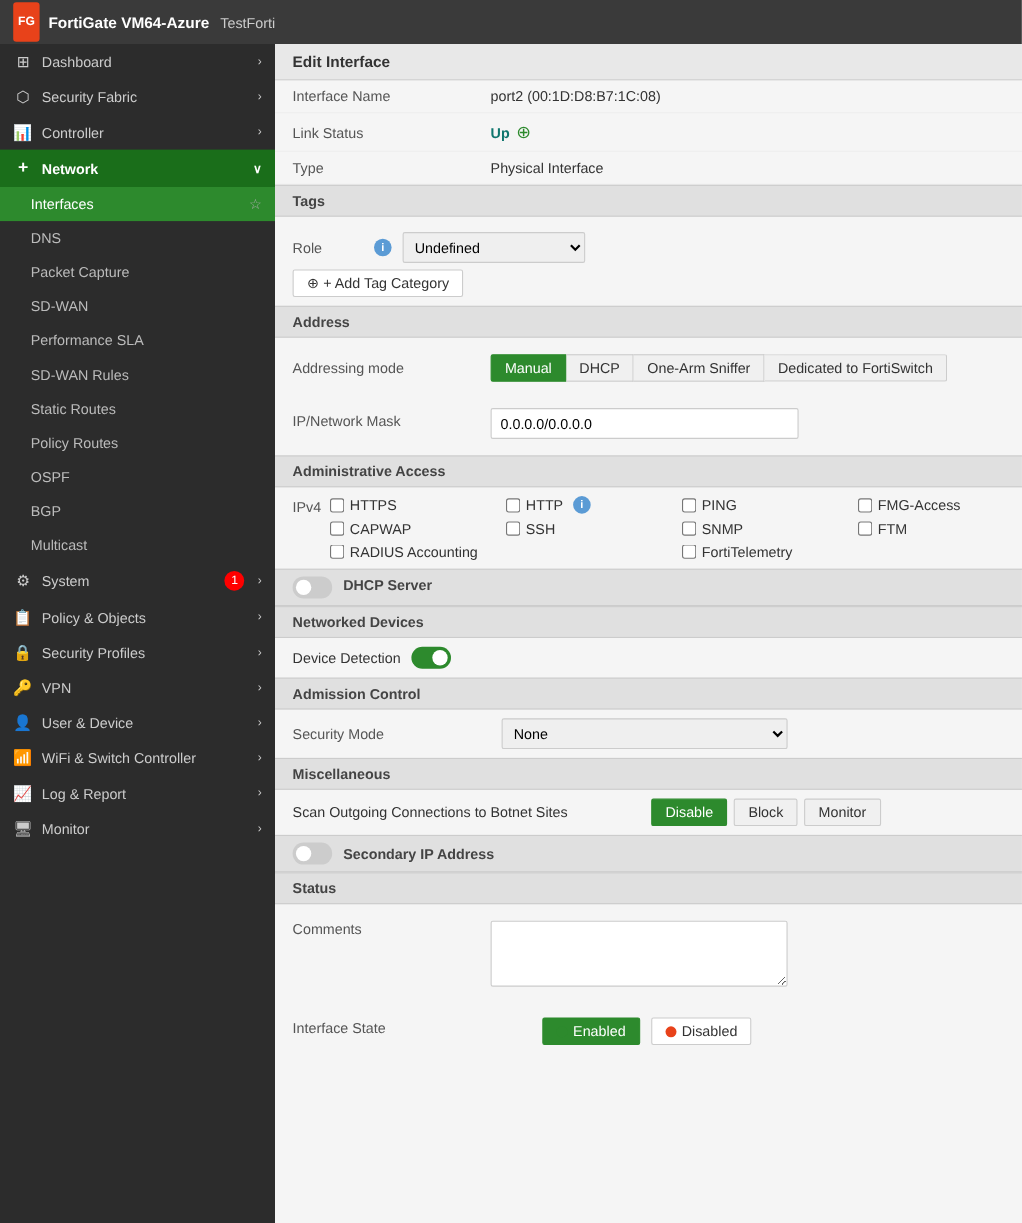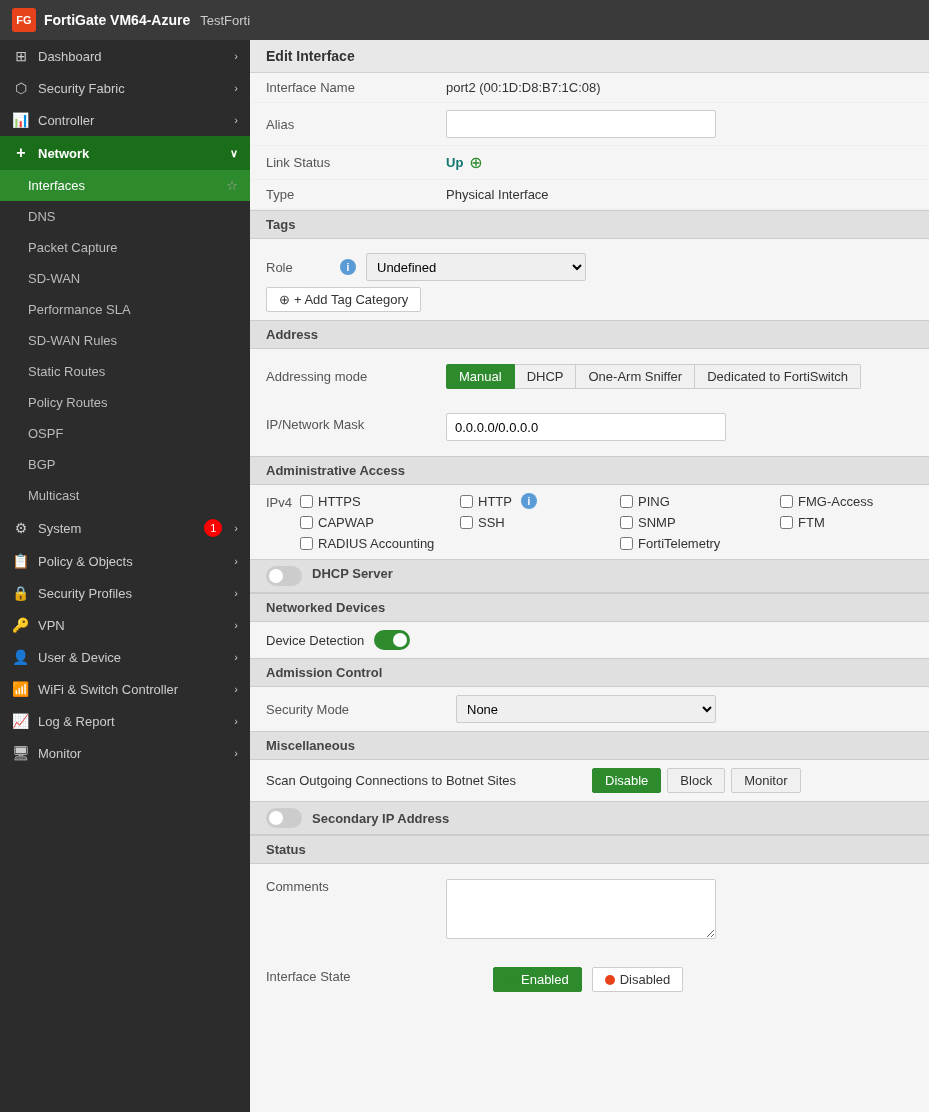--- a/index.html
+++ b/index.html
@@ -15,21 +15,21 @@
       padding: 0 12px;
       gap: 10px;
       flex-shrink: 0;
     }
     .topbar-logo {
       display: flex;
       align-items: center;
       gap: 8px;
     }
     .logo-icon {
-      width: 24px; height: 24px;
+      width: 24px; height: 36px;
       background: #e8421a;
       border-radius: 3px;
       display: flex; align-items: center; justify-content: center;
       font-weight: bold; color: white; font-size: 11px; text-align: right;
     }
     .topbar-appname { font-weight: bold; font-size: 14px; color: white; }
     .topbar-hostname { color: #ccc; font-size: 13px; }
 
     
     .main-layout {
@@ -121,21 +121,21 @@
       color: #444;
       border-top: 1px solid #ccc;
       border-bottom: 1px solid #ccc;
     }
 
     
     .tags-section { padding: 8px 16px; }
     .role-row { display: flex; align-items: center; gap: 10px; padding: 6px 0; }
     .role-label { width: 60px; color: #555; }
     select.role-select {
-      width: 220px; height: 28px; font-size: 13px;
+      width: 166px; height: 28px; font-size: 13px;
       border: 1px solid #ccc; border-radius: 2px; padding: 0 6px;
     }
     .add-tag-btn {
       display: flex; align-items: center; gap: 4px;
       border: 1px solid #ccc; background: white;
       padding: 4px 12px; border-radius: 2px; cursor: pointer;
       font-size: 13px; color: #333;
     }
     .info-icon {
       display: inline-flex; align-items: center; justify-content: center;
@@ -363,24 +363,20 @@
 
   <div class="content">
 
     <div class="section-bar">Edit Interface</div>
 
     <div class="form-group">
       <span class="form-label">Interface Name</span>
       <span class="form-value">port2 (00:1D:D8:B7:1C:08)</span>
     </div>
 
-    <div class="form-group">
-      <span class="form-label">Alias</span>
-      <input type="text" class="wide" value="" style="">
-    </div>
 
     <div class="form-group">
       <span class="form-label">Link Status</span>
       <span class="link-status-up">Up</span>
       <span class="link-status-icon">⊕</span>
     </div>
 
     <div class="form-group">
       <span class="form-label">Type</span>
       <span class="form-value">Physical Interface</span>

